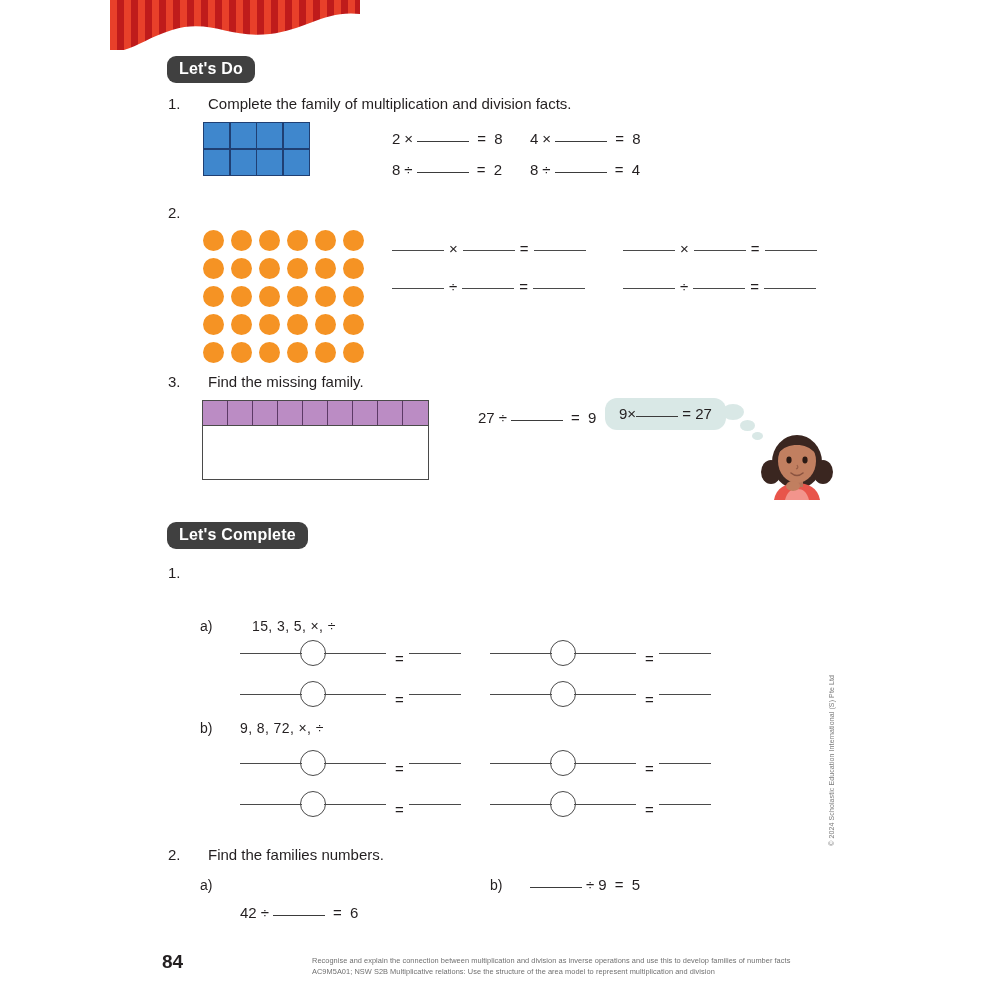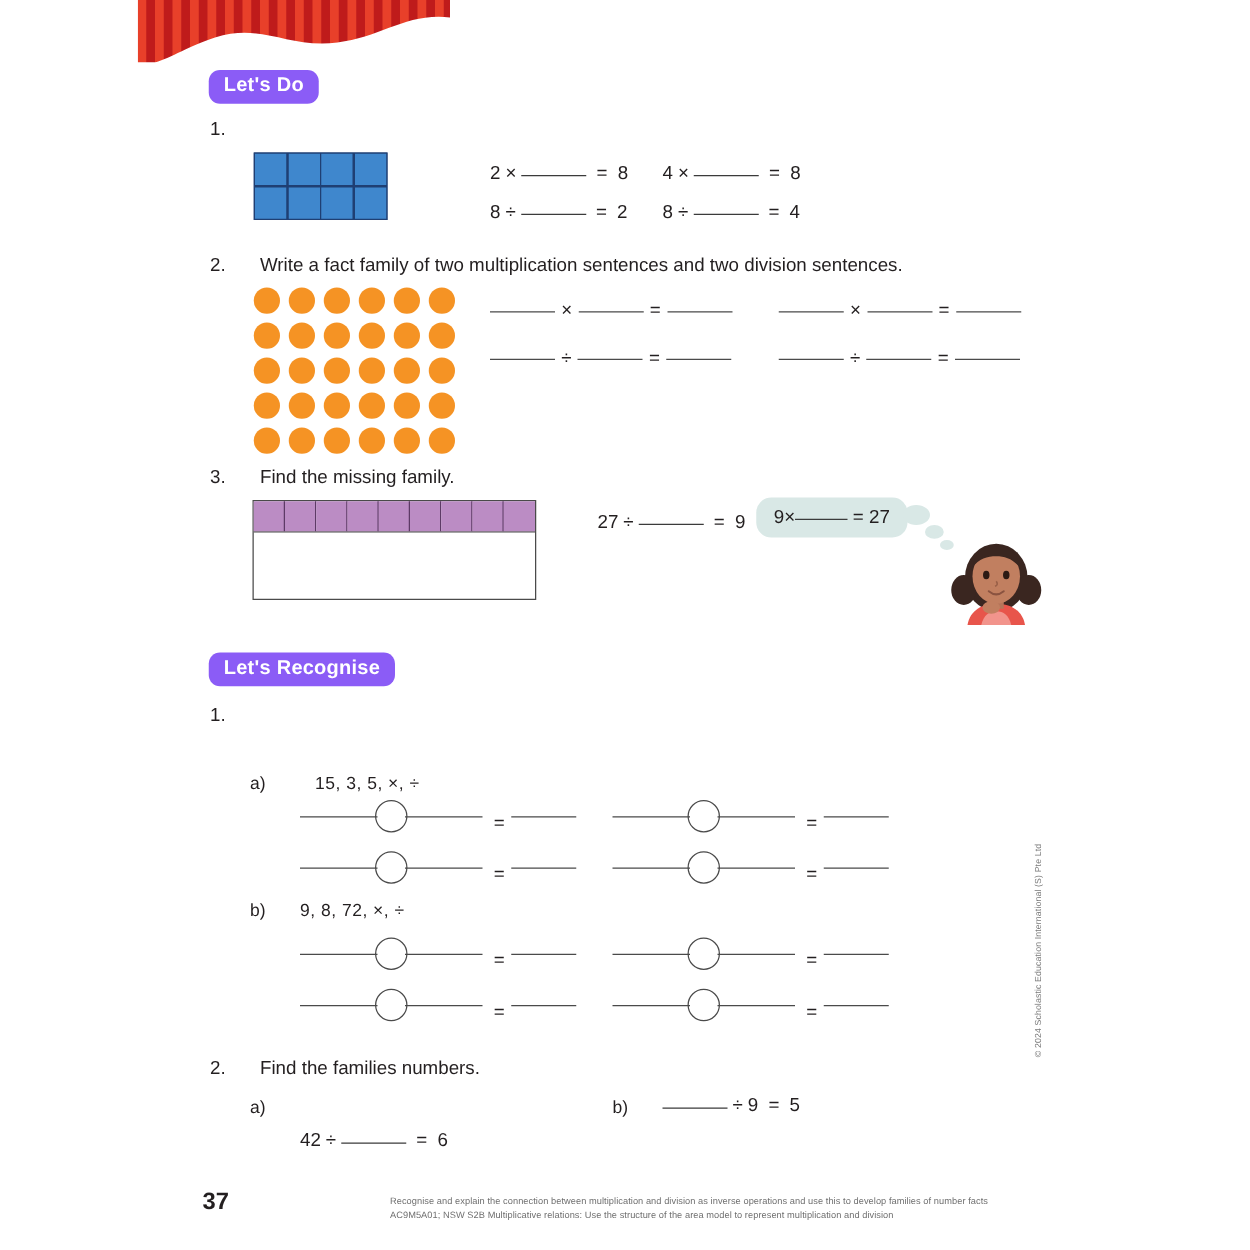--- a/index.html
+++ b/index.html
@@ -20,21 +20,21 @@
   #header-wave {
     position: absolute; left: 110px; top: 0;
     width: 250px; height: 52px;
     overflow: hidden;
   }
   #header-wave svg { display: block; }
 
   
   .section-badge {
     position: absolute;
-    background: #8b5cf6;
+    background: #404040;
     color: #ffffff;
     border-radius: 9px;
     font-size: 16px;
     font-weight: bold;
     padding: 5px 12px 6px 12px;
     letter-spacing: 0.2px;
     white-space: nowrap;
     line-height: 1;
   }
   #badge-lets-do { left: 167px; top: 56px; }
@@ -221,20 +221,21 @@
       </defs>
       <g clip-path="url(#waveclip)">
         <rect x="0" y="0" width="250" height="52" fill="url(#stripes)"></rect>
       </g>
     </svg>
   </div>
 
   <div class="section-badge" id="badge-lets-do">Let's Do</div>
 
   <div class="qnum" style="left:168px; top:94px;">1.</div>
+  <div class="qtext" style="left:208px; top:94px; width:600px;">Complete the family of multiplication and division facts.</div>
 
   <div id="blue-grid">
     <div class="cell"></div>
     <div class="cell"></div>
     <div class="cell"></div>
     <div class="cell"></div>
     <div class="cell"></div>
     <div class="cell"></div>
     <div class="cell"></div>
     <div class="cell"></div>
@@ -266,21 +267,20 @@
 
   <div class="eq" style="left:530px; top:161px;">
     <span class="tok">8</span>
     <span class="op">÷</span>
     <span class="blank b-md"></span>
     <span class="op">&nbsp;=&nbsp;</span>
     <span class="tok">4</span>
   </div>
 
   <div class="qnum" style="left:168px; top:203px;">2.</div>
-  <div class="qtext" style="left:208px; top:203px; width:620px;">Write a fact family of two multiplication sentences and two division sentences.</div>
 
   <div id="dot-array">
     <div class="dot"></div>
     <div class="dot"></div>
     <div class="dot"></div>
     <div class="dot"></div>
     <div class="dot"></div>
     <div class="dot"></div>
     <div class="dot"></div>
     <div class="dot"></div>
@@ -397,21 +397,21 @@
       <ellipse cx="53" cy="32" rx="2.6" ry="3.4" fill="#2b1a14"></ellipse>
 
       <path d="M45,37 q2,3 -1,4" stroke="#9a6048" stroke-width="1.3" fill="none"></path>
 
       <path d="M39,45 q6,5 12,0" stroke="#8a5340" stroke-width="1.6" fill="none" stroke-linecap="round"></path>
 
       <ellipse cx="41" cy="58" rx="7" ry="5" fill="#c17f60"></ellipse>
     </svg>
   </div>
 
-  <div class="section-badge" id="badge-lets-practise">Let's Recognise</div>
+  <div class="section-badge" id="badge-lets-practise">Let's Complete</div>
 
   <div class="qnum" style="left:168px; top:563px;">1.</div>
 
   <div class="sublabel" style="left:200px; top:618px;">a)</div>
   <div class="givens" style="left:252px; top:618px;">15, 3, 5, ×, ÷</div>
 
   <div class="eq-circle" style="left:240px; top:640px;">
     <span class="bl" style="width:62px;"></span>
     <span class="circ"></span>
     <span class="bl" style="width:62px;"></span>
@@ -486,17 +486,17 @@
 
   <div class="sublabel" style="left:490px; top:877px;">b)</div>
   <div class="eq" style="left:530px; top:876px;">
     <span class="blank b-md"></span>
     <span class="op">÷</span>
     <span class="tok">9</span>
     <span class="op">&nbsp;=&nbsp;</span>
     <span class="tok">5</span>
   </div>
 
-  <div id="page-number">37</div>
+  <div id="page-number">84</div>
   <div id="footer-note">Recognise and explain the connection between multiplication and division as inverse operations and use this to develop families of number facts AC9M5A01; NSW S2B Multiplicative relations: Use the structure of the area model to represent multiplication and division</div>
   <div id="copyright-vert">© 2024 Scholastic Education International (S) Pte Ltd</div>
 
 </div>
 
 </body></html>

